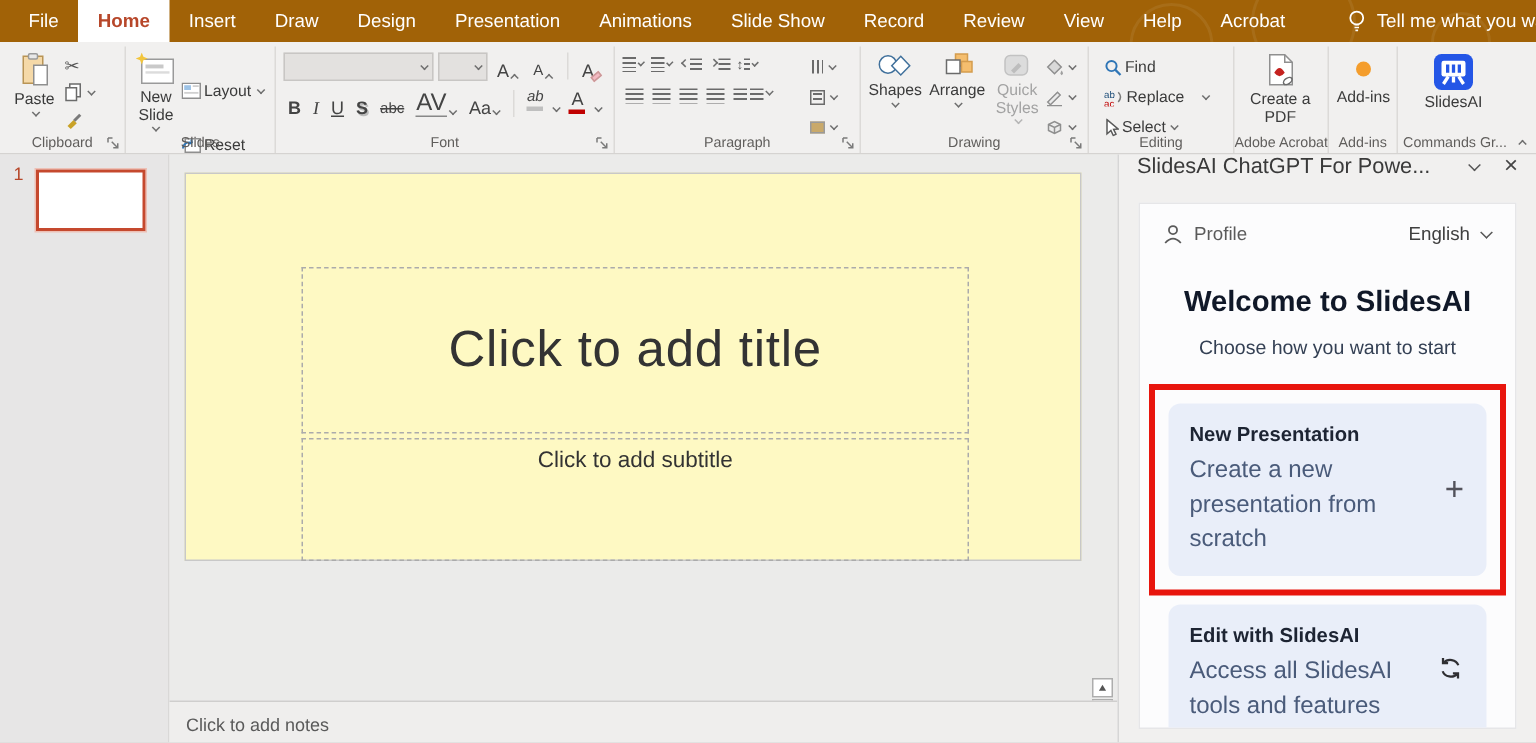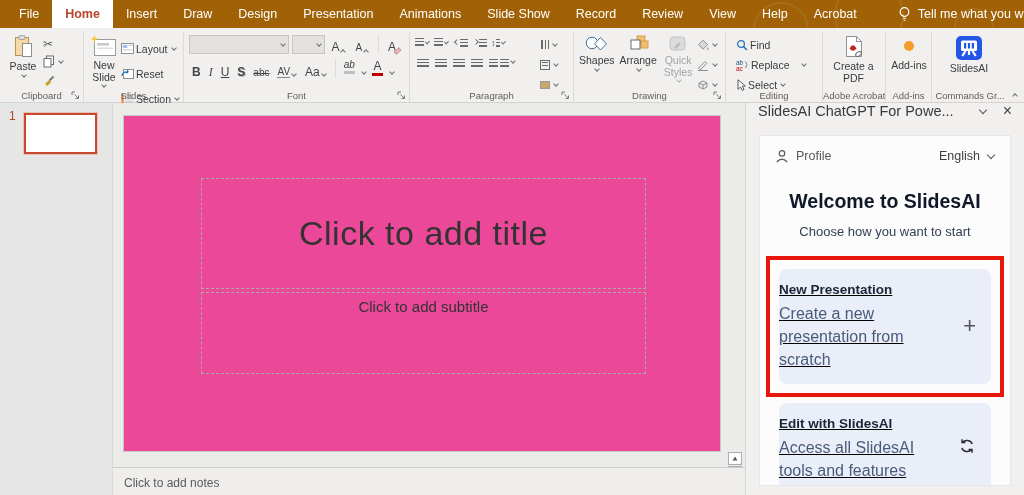--- a/index.html
+++ b/index.html
@@ -44,21 +44,21 @@
   .eraser { display:inline-block; width:7px; height:4px; background:#F4B9C2; border:1px solid #c99; transform:rotate(-40deg); margin-left:-2px; }
   .tri-up { width:0; height:0; border-left:3.5px solid transparent; border-right:3.5px solid transparent; border-bottom:5px solid #555; }
   .tri-down { width:0; height:0; border-left:3.5px solid transparent; border-right:3.5px solid transparent; border-top:5px solid #555; }
 
   
   .content { display:flex; height:392px; }
   .thumbs { position:relative; width:113px; background:#E7E6E6; border-right:1px solid #D9D8D7; }
   .thumb-num { position:absolute; left:9px; top:6px; font-size:12px; color:#B7472A; }
   .thumb { position:absolute; left:24px; top:10px; width:73px; height:41px; background:#fff; border:2px solid #C5492E; box-shadow:0 0 0 1px #EDC0B5; }
   .editor { position:relative; flex:1; background:#EBEBEA; }
-  .canvas { position:absolute; left:10px; top:12px; width:598px; height:337px; background:#ec4899; border:1px solid #C8C8C8; }
+  .canvas { position:absolute; left:10px; top:12px; width:598px; height:259px; background:#fef9c3; border:1px solid #C8C8C8; }
   .ph { position:absolute; border:1px dashed #ABABAB; }
   .ph-title { left:77px; top:62px; width:445px; height:111px; display:flex; align-items:center; justify-content:center; font-size:34px; color:#333; letter-spacing:.5px; }
   .ph-sub { left:77px; top:176px; width:445px; height:82px; text-align:center; padding-top:5px; font-size:15px; color:#333; }
   .notesbar { position:absolute; left:0; right:0; top:364px; bottom:0; background:#EFEEED; border-top:1px solid #CFCECD; font-size:12px; color:#5A5A5A; padding:8px 0 0 11px; }
   .scrollbtns { position:absolute; right:3px; top:349px; display:flex; flex-direction:column; gap:1px; }
   .sbtn { width:14px; height:13px; background:#fff; border:1px solid #ADADAD; display:flex; align-items:center; justify-content:center; }
   .sbtn .tri-up,.sbtn .tri-down { transform:scale(.8); }
 
   
   .pane { position:relative; width:279px; background:#F1F0EF; border-left:1px solid #D6D6D6; }
@@ -66,21 +66,21 @@
   .pane-title { font-size:14.5px; color:#3A3A3A; flex:1; white-space:nowrap; overflow:hidden; }
   .pane-hicons { display:flex; align-items:center; gap:16px; color:#555; }
   .close-x { font-size:16px; color:#444; line-height:1; }
   .panel { position:absolute; left:13px; right:13px; top:32px; bottom:9px; background:#FCFCFD; border:1px solid #E6E6E8; overflow:hidden; }
   .profile-row { display:flex; align-items:center; padding:13px 15px 0; }
   .profile-left { display:flex; align-items:flex-end; gap:7px; font-size:12.5px; color:#5A5A5A; flex:1; }
   .lang { display:flex; align-items:center; gap:6px; font-size:12.5px; color:#3F3F3F; }
   .welcome-title { text-align:center; margin-top:27px; font-size:19.5px; font-weight:700; color:#101828; }
   .welcome-sub { text-align:center; margin-top:11px; font-size:13px; color:#344054; }
   .red-wrap { margin:17px 6px 0; border:4px solid #E8150D; padding:9px; }
-  .card { position:relative; background:#E9EEF9; border-radius:8px; padding:13px 0 12px;text-decoration:underline; }
+  .card { position:relative; background:#E9EEF9; border-radius:8px; padding:13px 14px 12px; }
   .card-title { font-size:13.5px; font-weight:700; color:#1D2433; }
   .card-desc { margin-top:5px; font-size:16px; line-height:1.45; color:#4A5B7A; width:168px; }
   .card-icon { position:absolute; right:15px; top:50%; transform:translateY(-50%); color:#3F3F46; }
   .plus { font-size:22px; font-weight:300; color:#52525B; line-height:1; }
   .card2 { margin:6px 19px 0; }
 </style>
 </head>
 <body>
 
 <div class="app">
@@ -197,21 +197,21 @@
         <div class="bigbtn" style="width:40px">
           <svg width="27" height="23" viewBox="0 0 27 23">
               <rect x="4.5" y="4.5" width="21" height="16" fill="#fff" stroke="#9a9a9a"></rect>
               <rect x="7" y="8" width="12" height="2.6" fill="#c9c9c9"></rect>
               <rect x="7" y="12.5" width="16" height="1.6" fill="#dcdcdc"></rect>
               <path d="M4.5 0 L5.6 2.9 L8.5 4 L5.6 5.1 L4.5 8 L3.4 5.1 L0.5 4 L3.4 2.9 Z" fill="#F2C53D"></path>
             </svg>
           <span class="lbl">New Slide</span>
           <i class="chv"></i>
         </div>
-        <div style="display:flex;flex-direction:column;gap:8px;margin-top:8px">
+        <div style="display:flex;flex-direction:column;gap:19px;margin-top:20px">
           <div class="minirow">
             <svg width="13" height="11" viewBox="0 0 13 11">
                 <rect x="0.5" y="0.5" width="12" height="10" fill="#fff" stroke="#8f8f8f"></rect>
                 <rect x="1.8" y="1.8" width="4.5" height="3.2" fill="#9DC3E6"></rect>
                 <rect x="7.5" y="1.8" width="4" height="1.2" fill="#d0d0d0"></rect>
                 <rect x="1.8" y="6.3" width="9.5" height="1.2" fill="#d0d0d0"></rect>
               </svg>
             <span>Layout</span>
             <i class="chv"></i>
           </div>
@@ -268,21 +268,21 @@
           </div>
         <div class="fbtn" style="text-decoration:underline">
             <span>U</span>
           </div>
         <div class="fbtn" style="font-weight:700;text-shadow:1px 1px 0 #bbb">
             <span>S</span>
           </div>
         <div class="fbtn" style="font-size:10px;text-decoration:line-through">
             <span>abc</span>
           </div>
-        <div class="fbtn" style="font-size:10px">
+        <div class="fbtn" style="font-size:16px">
             <span style="border-bottom:1px solid #888">AV</span>
             <i class="chv"></i>
           </div>
         <div class="fbtn">
             <span>Aa</span>
             <i class="chv"></i>
           </div>
         <div class="sep"></div>
         <div class="fbtn" style="font-size:10px;flex-direction:column;align-items:center">
             <span style="font-style:italic">ab</span>

